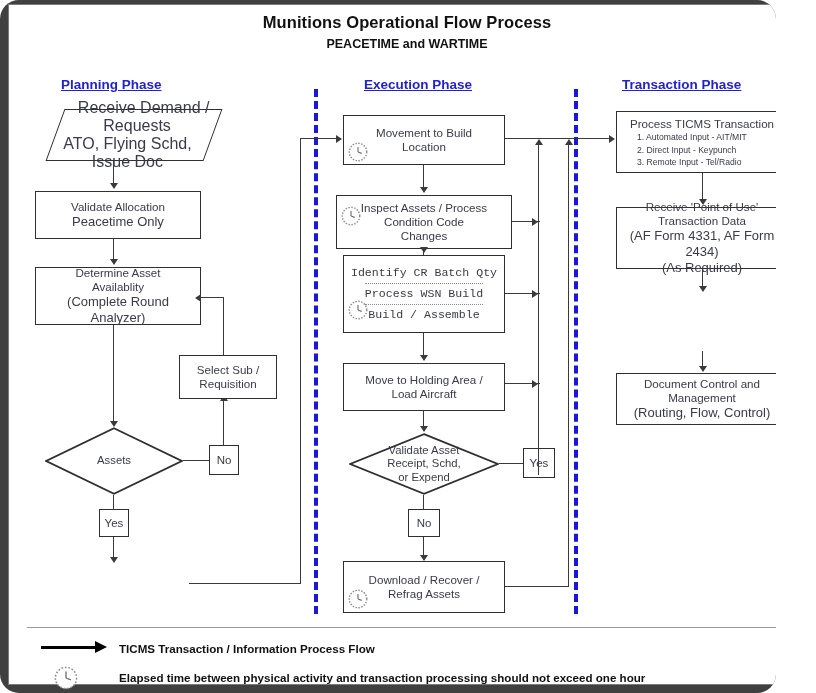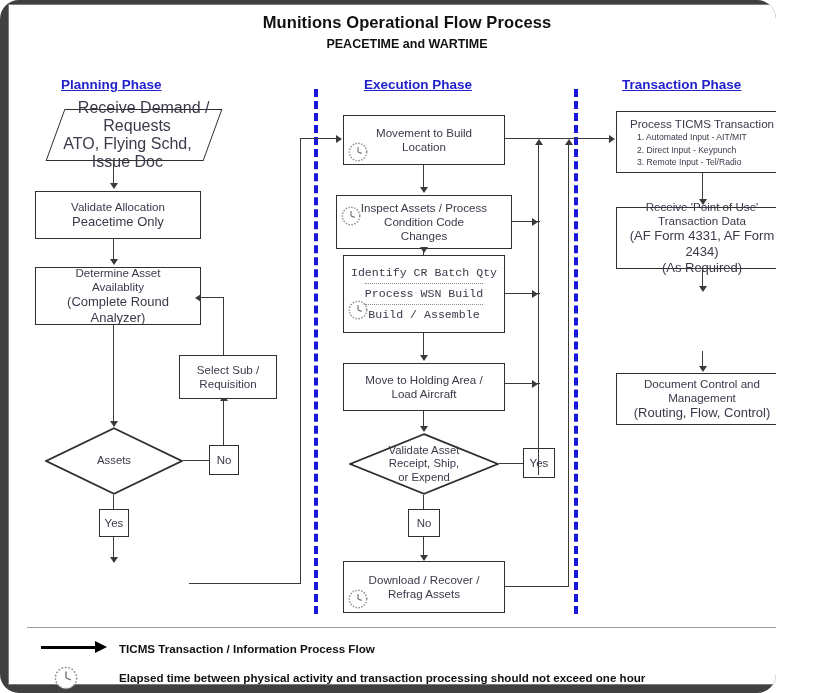--- a/index.html
+++ b/index.html
@@ -350,21 +350,21 @@
     <div class="conn v" style="left:414px; top:406px; height:18px;"></div>
     <div class="arrow down" style="left:410.5px; top:421px;"></div>
 
     <div class="diamond-wrap" style="left:340px; top:428px; width:150px; height:62px;">
       <svg class="diamond-shape" viewBox="0 0 150 62" preserveAspectRatio="none">
         <polygon points="75,1.2 148.8,31 75,60.8 1.2,31" fill="#ffffff" stroke="#2f2f2f" stroke-width="1.8"></polygon>
       </svg>
       <div class="diamond-label">
         <div>
           <div>Validate Asset</div>
-          <div>Receipt, Ship,</div>
+          <div>Receipt, Schd,</div>
           <div>or Expend</div>
         </div>
       </div>
     </div>
 
     <div class="conn h" style="left:490px; top:458px; width:24px;"></div>
     <div class="ynbox" style="left:514px; top:443px; width:32px; height:30px;">Yes</div>
 
     <div class="conn v" style="left:414px; top:490px; height:14px;"></div>
     <div class="ynbox" style="left:399px; top:504px; width:32px; height:28px;">No</div>

